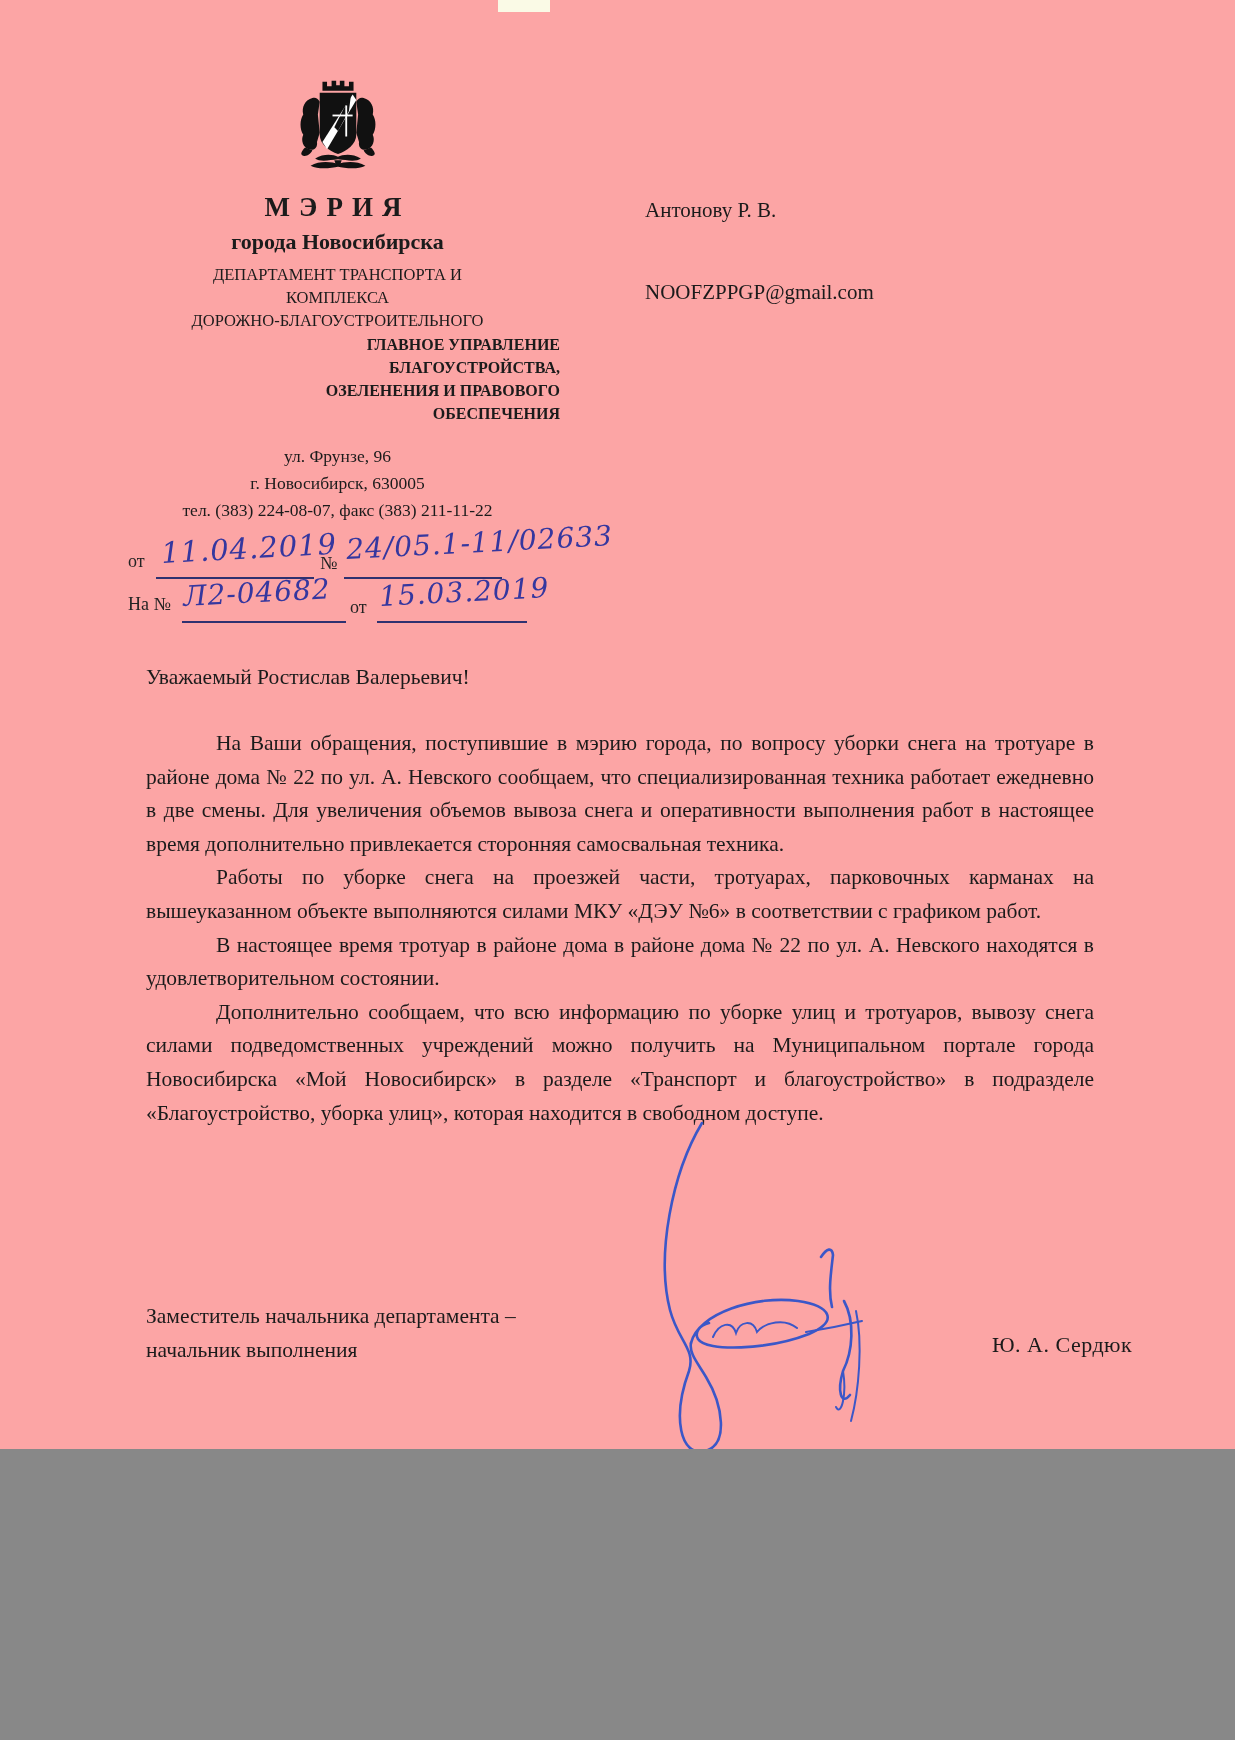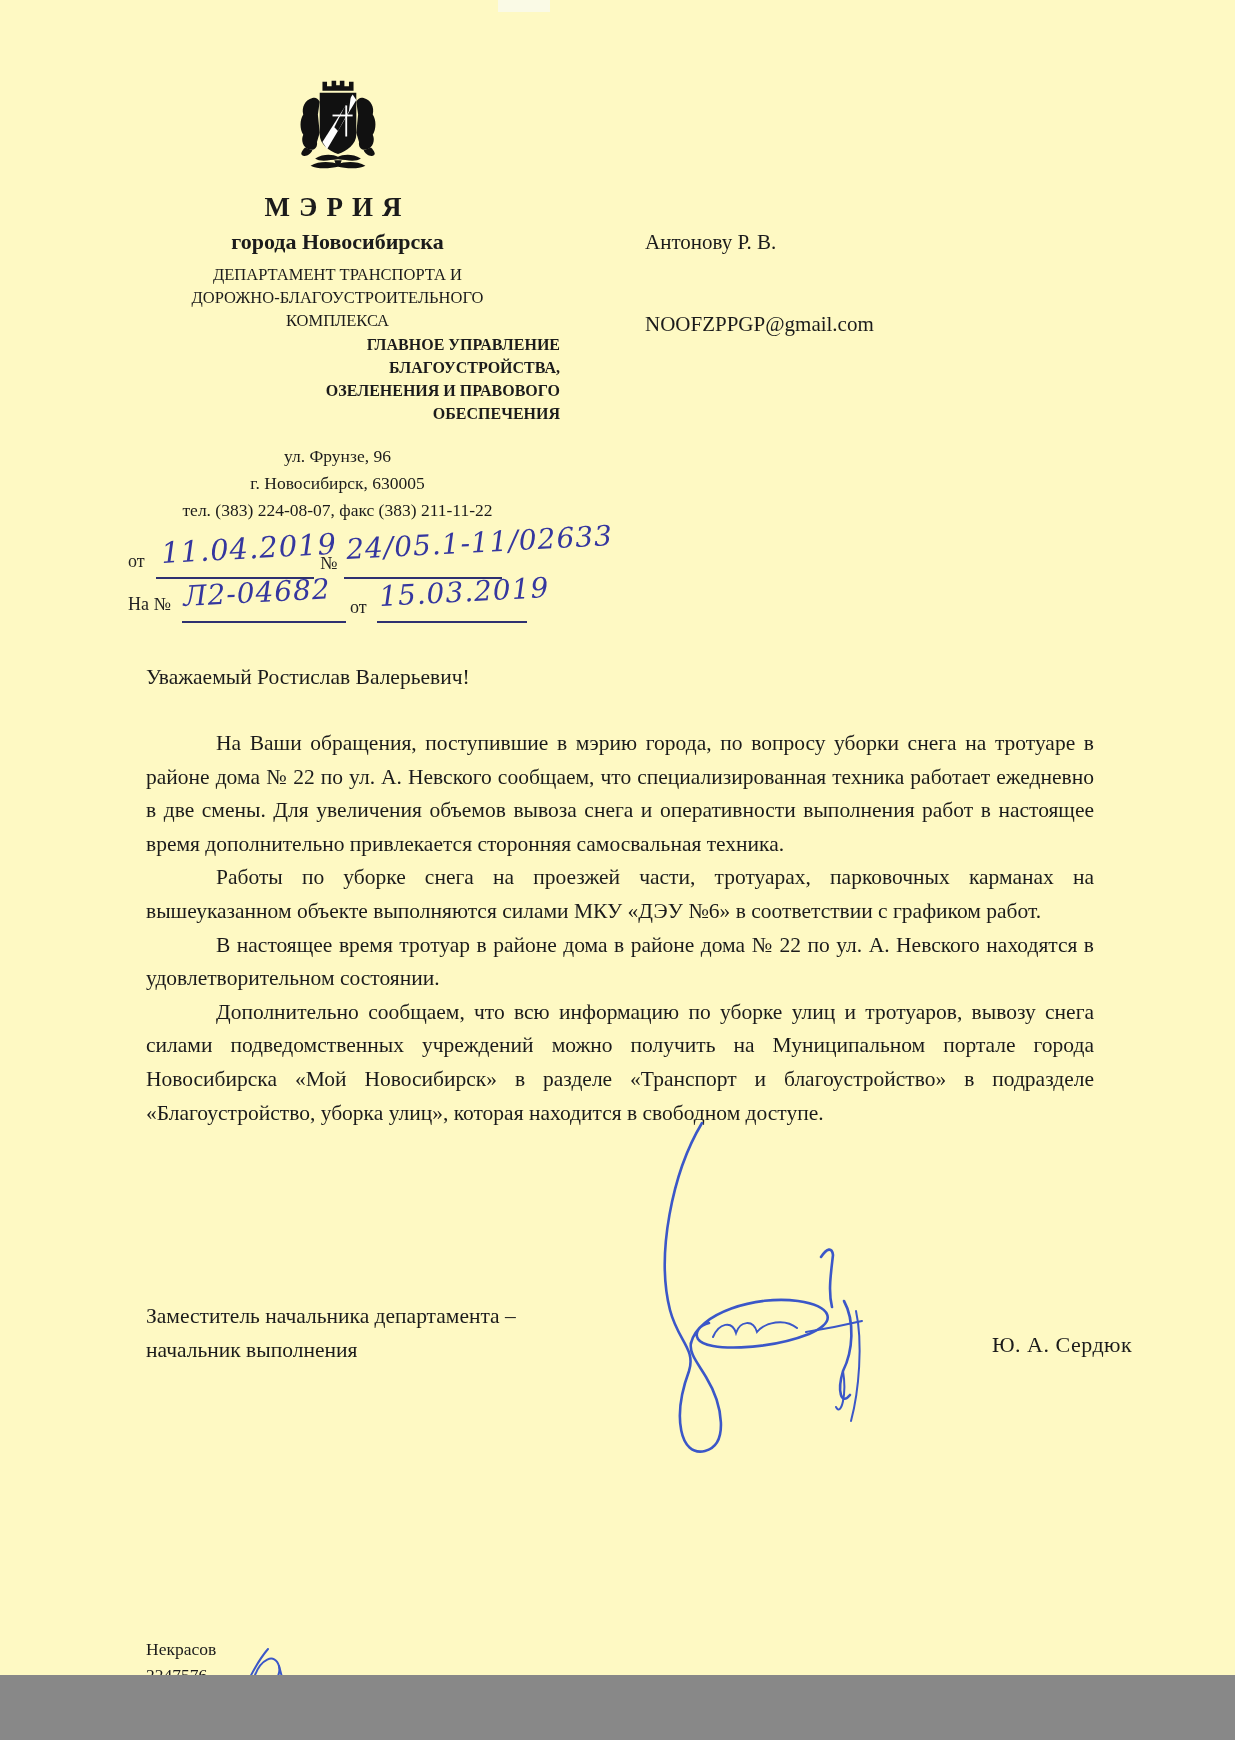--- a/index.html
+++ b/index.html
@@ -1,20 +1,20 @@
 <!DOCTYPE html>
 <html lang="ru"><head>
 <meta charset="utf-8">
 <style>
   html,body{margin:0;padding:0;background:#888;}
   .page{
     position:relative;
-    width:1235px;height:1675px;
+    width:1235px;height:1449px;
     margin:0 auto;
-    background:#fef9c3;
+    background:#fca5a5;
     font-family:"Liberation Serif", serif;
     color:#1b1b1b;
     overflow:hidden;
   }
   
   .scan-mark-top{position:absolute;left:498px;top:0;width:52px;height:12px;background:#fafae6;}
   .scan-line-bottom{position:absolute;left:380px;top:1734px;width:855px;height:3px;
     background:linear-gradient(to right, rgba(85,100,84,0), #556455 12%, #4c5c4b 55%, #556455 100%);}
 
   
@@ -34,21 +34,21 @@
     font-family:"DejaVu Serif", serif;
     font-style:italic;
     color:#35379f;
     white-space:nowrap;
     transform:rotate(-3deg);
     transform-origin:left bottom;
     letter-spacing:1px;
   }
 
   
-  .recipient{position:absolute;left:645px;top:198px;font-size:21px;margin-top:32px;}
+  .recipient{position:absolute;left:645px;top:198px;font-size:21px;}
   .recipient .email{margin-top:57px;}
 
   
   .salutation{position:absolute;left:146px;top:665px;width:948px;text-align:left;font-size:21.5px;}
   .body-text{position:absolute;left:146px;top:727px;width:948px;font-size:21.5px;line-height:33.6px;text-align:justify;}
   .body-text p{margin:0;text-indent:70px;}
 
   
   .sig-position{position:absolute;left:146px;top:1299px;font-size:21.5px;line-height:34px;}
   .sig-name{position:absolute;left:992px;top:1332px;font-size:22px;letter-spacing:0.5px;}
@@ -89,22 +89,22 @@
       <rect x="44" y="40" width="22" height="2" fill="#fefefe"></rect>
 
       <path d="M25 88 C35 82 45 84 50 86 C55 84 65 82 75 88 C70 92 60 90 50 89 C40 90 30 92 25 88 Z" fill="#111"></path>
       <path d="M20 96 C30 90 44 92 50 94 C56 92 70 90 80 96 C70 101 56 98 50 97 C44 98 30 101 20 96 Z" fill="#111"></path>
       <path d="M46 90 L54 90 L52 96 L48 96 Z" fill="#111"></path>
     </svg>
     <div class="org-name-1">МЭРИЯ</div>
     <div class="org-name-2">города Новосибирска</div>
     <div class="dept">
       <div>ДЕПАРТАМЕНТ ТРАНСПОРТА И</div>
+      <div>КОМПЛЕКСА</div>
       <div>ДОРОЖНО-БЛАГОУСТРОИТЕЛЬНОГО</div>
-      <div>КОМПЛЕКСА</div>
     </div>
     <div class="division">
       <div>ГЛАВНОЕ УПРАВЛЕНИЕ</div>
       <div>БЛАГОУСТРОЙСТВА,</div>
       <div>ОЗЕЛЕНЕНИЯ И ПРАВОВОГО</div>
       <div>ОБЕСПЕЧЕНИЯ</div>
     </div>
     <div class="addr">
       <div>ул. Фрунзе, 96</div>
       <div>г. Новосибирск, 630005</div>

